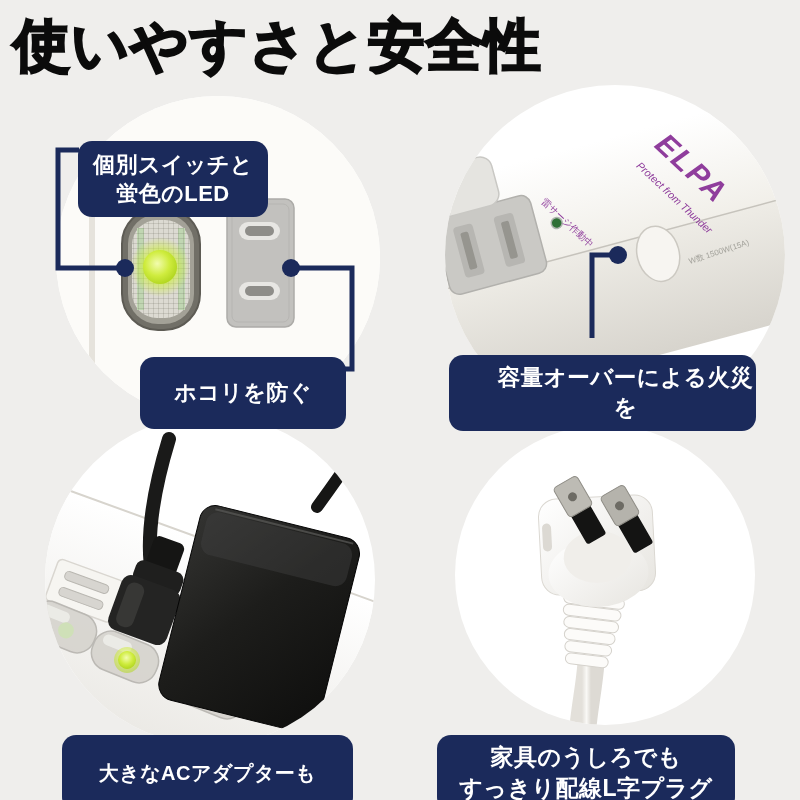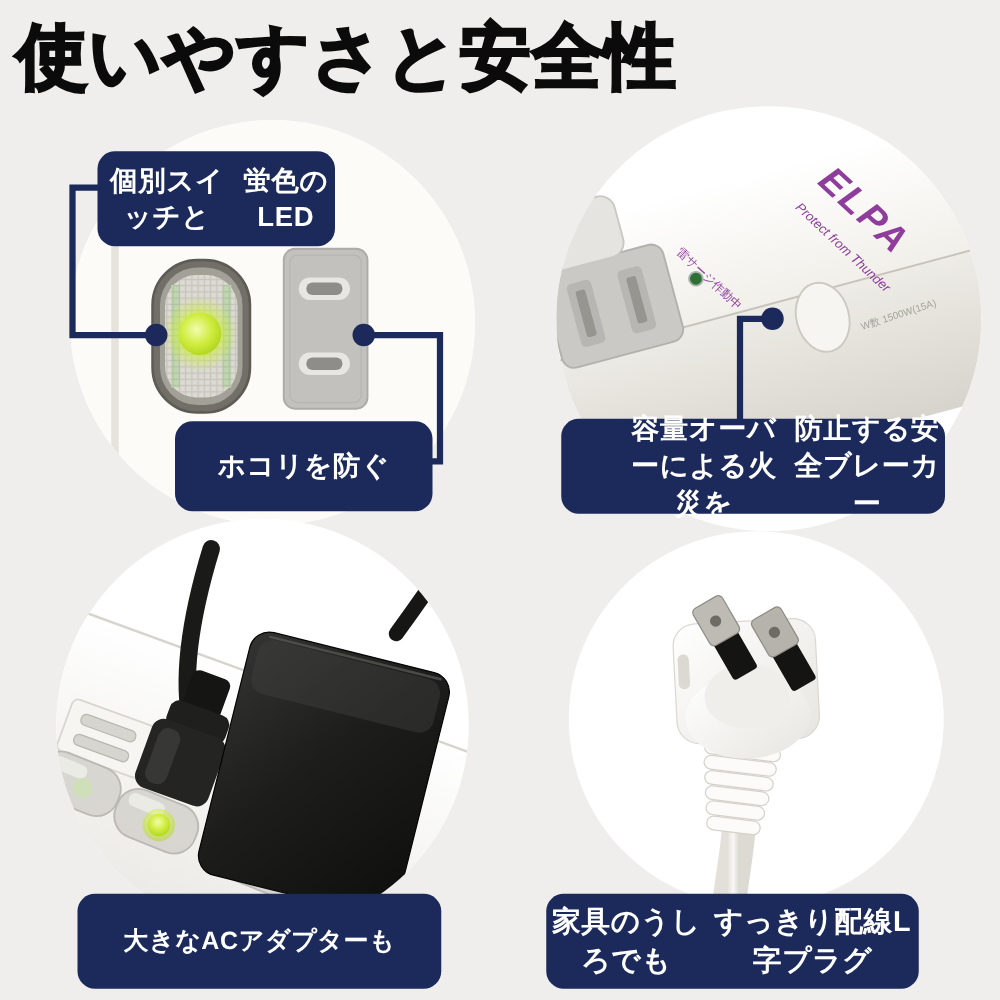--- a/index.html
+++ b/index.html
@@ -28,23 +28,23 @@
   #ph-tl{left:56px;top:96px;width:324px;height:324px;}
   #ph-tr{left:445px;top:85px;width:340px;height:340px;}
   #ph-bl{left:45px;top:415px;width:330px;height:330px;}
   #ph-br{left:455px;top:425px;width:300px;height:300px;}
   .circle svg{display:block;width:100%;height:100%;}
 
   #connectors{position:absolute;left:0;top:0;width:800px;height:800px;pointer-events:none;}
 
   .callout{
     position:absolute;background:var(--navy);color:var(--white);
-    border-radius:14px;display:flex;flex-direction:row;
+    border-radius:14px;display:flex;flex-direction:column;
     justify-content:center;align-items:center;text-align:center;
-    font-weight:bold;line-height:1.34;letter-spacing:.5px;
+    font-weight:bold;line-height:1.34;letter-spacing:.5px;margin-top:20px;
   }
   .callout span{display:block;}
   #co-switch  {left:78px; top:121px;width:190px;height:76px;font-size:22px;}
   #co-shutter {left:140px;top:337px;width:206px;height:72px;font-size:22px;}
   #co-breaker {left:449px;top:335px;width:307px;height:76px;font-size:22.5px;padding-left:46px;}
   #co-adapter {left:62px; top:715px;width:291px;height:76px;font-size:20px;}
   #co-lplug   {left:437px;top:715px;width:298px;height:76px;font-size:23px;}
 
   text{font-family:"Liberation Sans", sans-serif;}
 </style>
@@ -262,21 +262,20 @@
 
   <div class="callout" id="co-switch">
     <span>個別スイッチと</span>
     <span>蛍色のLED</span>
   </div>
   <div class="callout" id="co-shutter">
     <span>ホコリを防ぐ</span>
   </div>
   <div class="callout" id="co-breaker">
     <span>容量オーバーによる火災を</span>
-    <span>防止する安全ブレーカー</span>
   </div>
   <div class="callout" id="co-adapter">
     <span>大きなACアダプターも</span>
   </div>
   <div class="callout" id="co-lplug">
     <span>家具のうしろでも</span>
     <span>すっきり配線L字プラグ</span>
   </div>
 
 </div>

